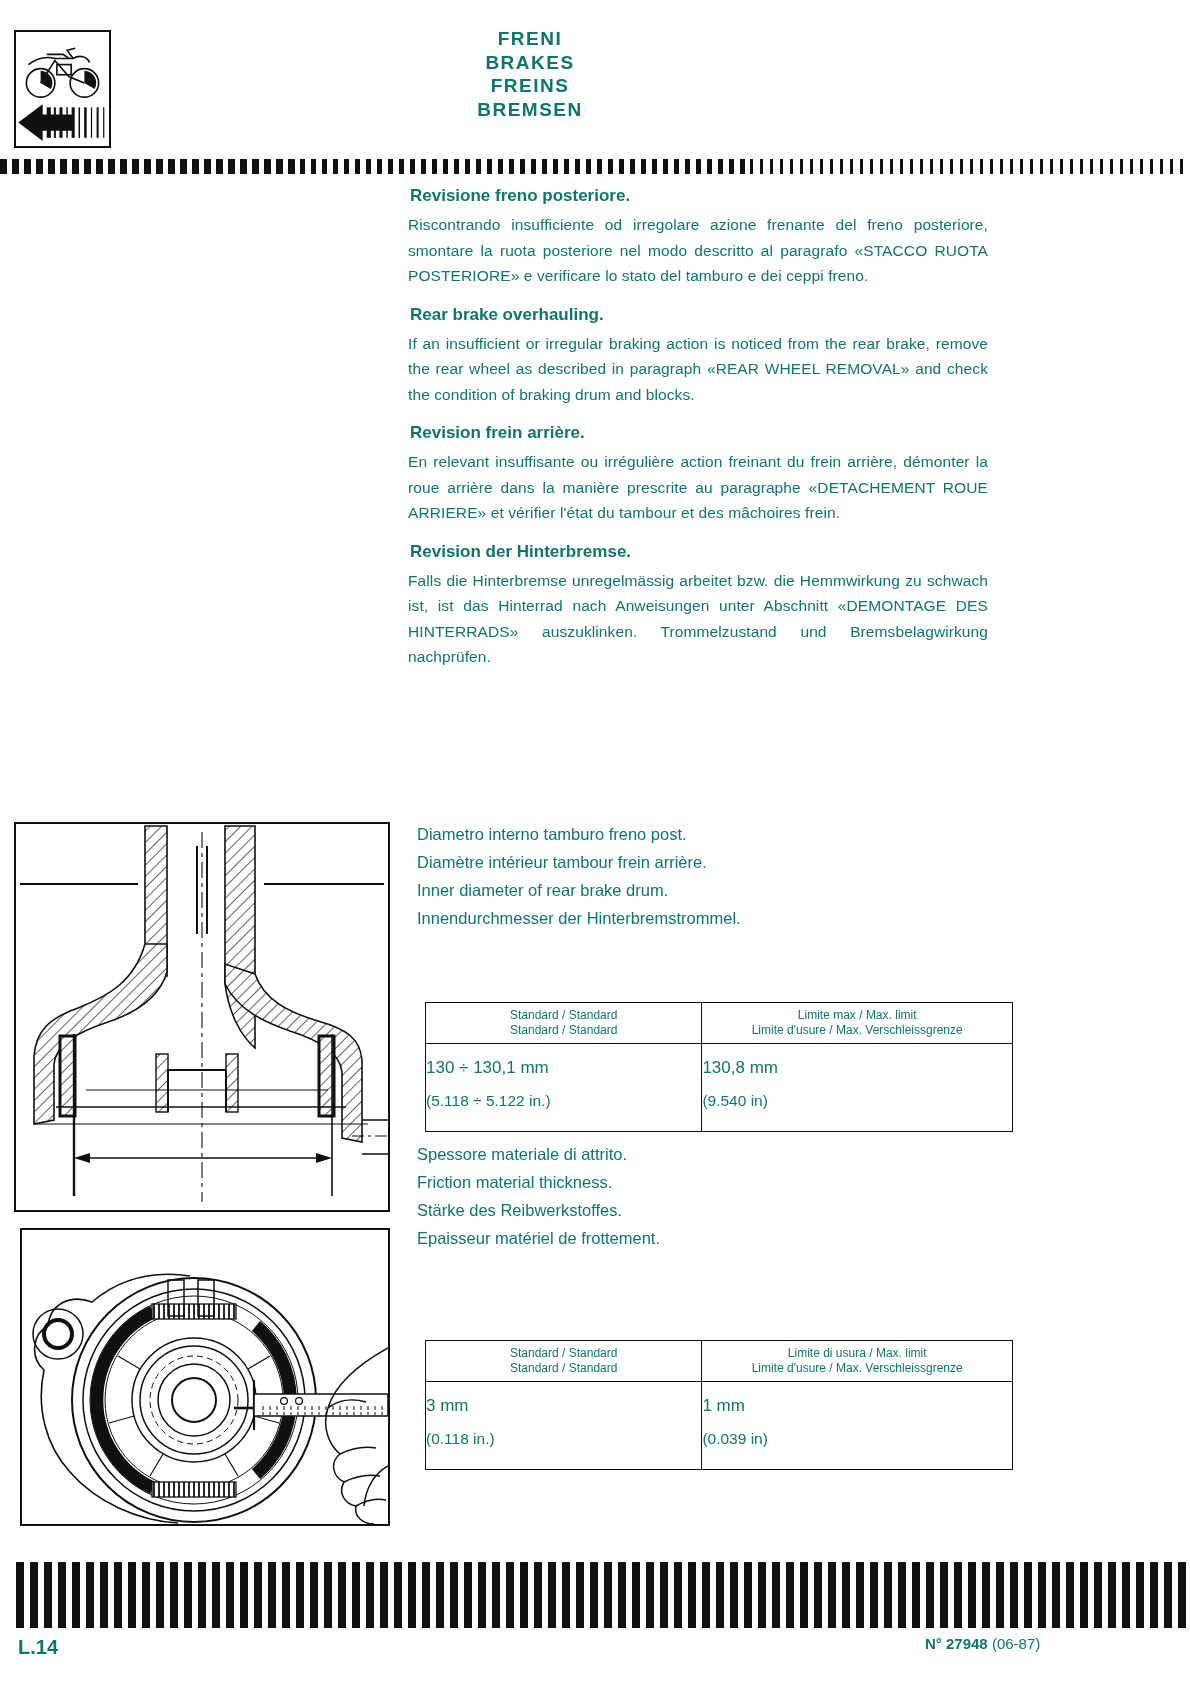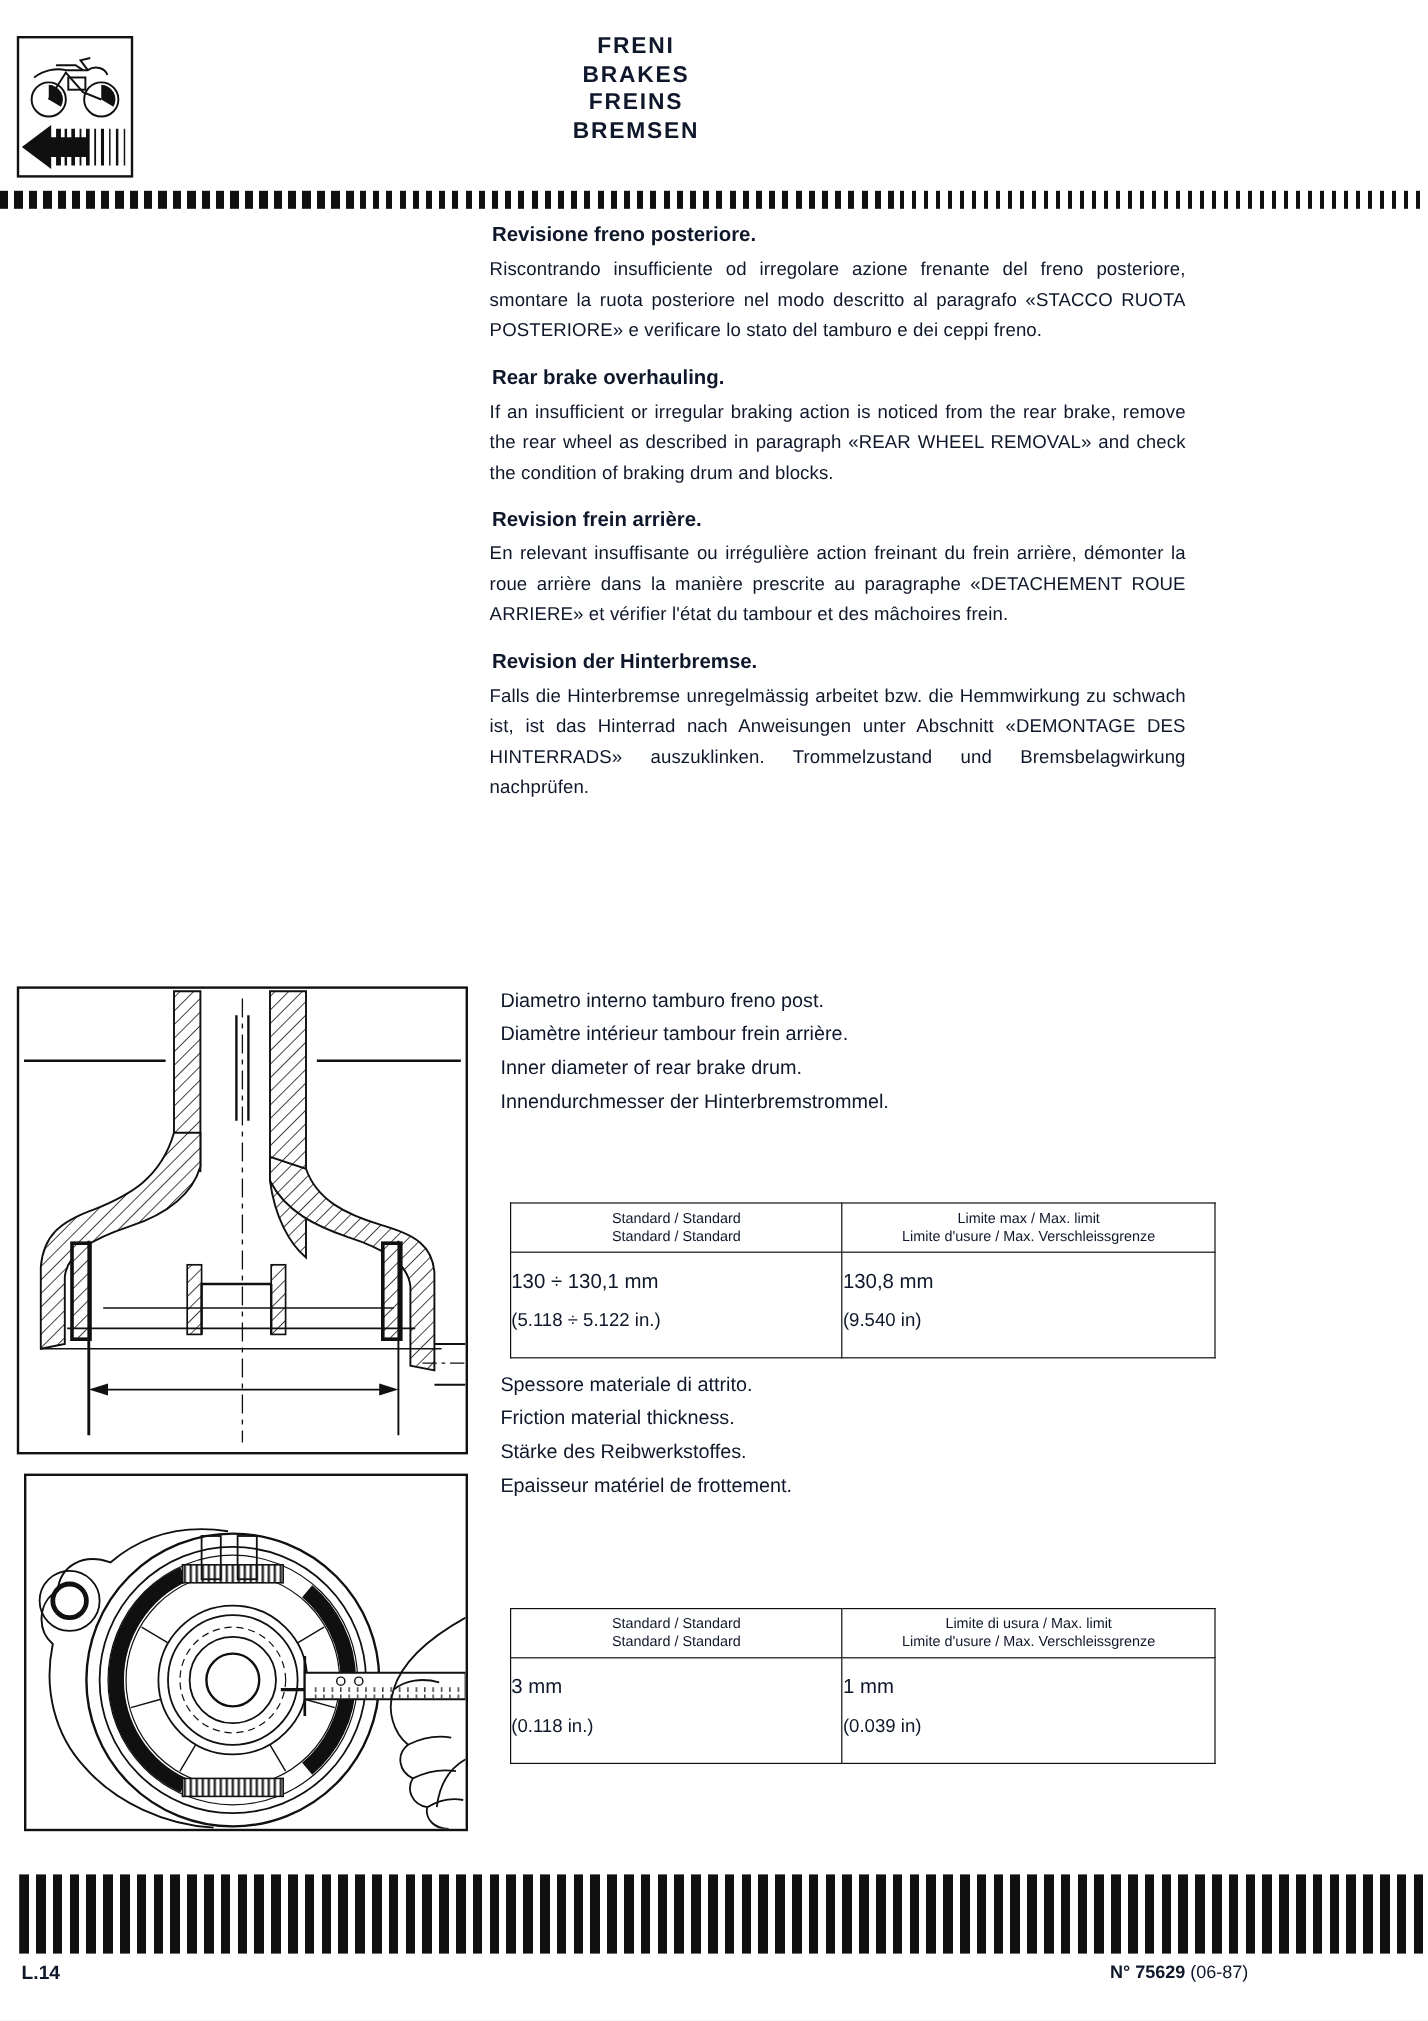--- a/index.html
+++ b/index.html
@@ -1,18 +1,18 @@
 <!DOCTYPE html>
 <html><head>
 <meta charset="utf-8">
 <style>
   html,body{margin:0;padding:0;background:#e8e8e4;}
   .page{
     position:relative;width:1190px;height:1684px;margin:0 auto;
-    background:#ffffff;color:#0f172a;
+    background:#ffffff;color:#0f766e;
     font-family:"Liberation Sans", sans-serif;
     overflow:hidden;
   }
   
   .logo-box{position:absolute;left:14px;top:30px;width:93px;height:114px;border:2px solid #101010;background:#fff;}
   .logo-box svg{display:block;width:100%;height:100%;}
   
   .title-block{position:absolute;left:415px;top:27px;width:230px;text-align:center;}
   .title-line{font-size:19px;line-height:23.5px;font-weight:bold;letter-spacing:1.5px;}
   
@@ -42,21 +42,21 @@
   .table1{left:425px;top:1002px;}
   .table2{left:425px;top:1340px;}
   .spec-table th,.spec-table td{border:1.5px solid #101010;}
   .spec-table th{font-weight:normal;font-size:12px;line-height:15px;text-align:center;padding:5px 4px;}
   .spec-table td{text-align:left;vertical-align:top;padding:13px 0 20px 0;}
   .col-std{width:47%;}
   .col-lim{width:53%;}
   .val-main{font-size:17px;line-height:22px;}
   .val-sub{font-size:15.5px;line-height:20px;margin-top:12px;}
   
-  .footer-left{position:absolute;left:18px;top:1636px;font-size:16px;font-weight:bold;}
+  .footer-left{position:absolute;left:18px;top:1636px;font-size:20px;font-weight:bold;}
   .footer-right{position:absolute;left:925px;top:1635px;font-size:15px;}
   .footer-right .num{font-weight:bold;}
 </style>
 </head>
 <body>
 
 <div class="page">
 
   <div class="logo-box">
     <svg viewBox="0 0 91 112">
@@ -269,17 +269,17 @@
         <div class="val-main">1 mm</div>
         <div class="val-sub">(0.039 in)</div>
       </td>
     </tr>
   </tbody>
     </table>
 
   <div class="band-bottom"></div>
   <div class="footer-left">L.14</div>
   <div class="footer-right">
-    <span class="num">N° 75629</span>
+    <span class="num">N° 27948</span>
     <span>(06-87)</span>
   </div>
 
 </div>
 
 </body></html>

